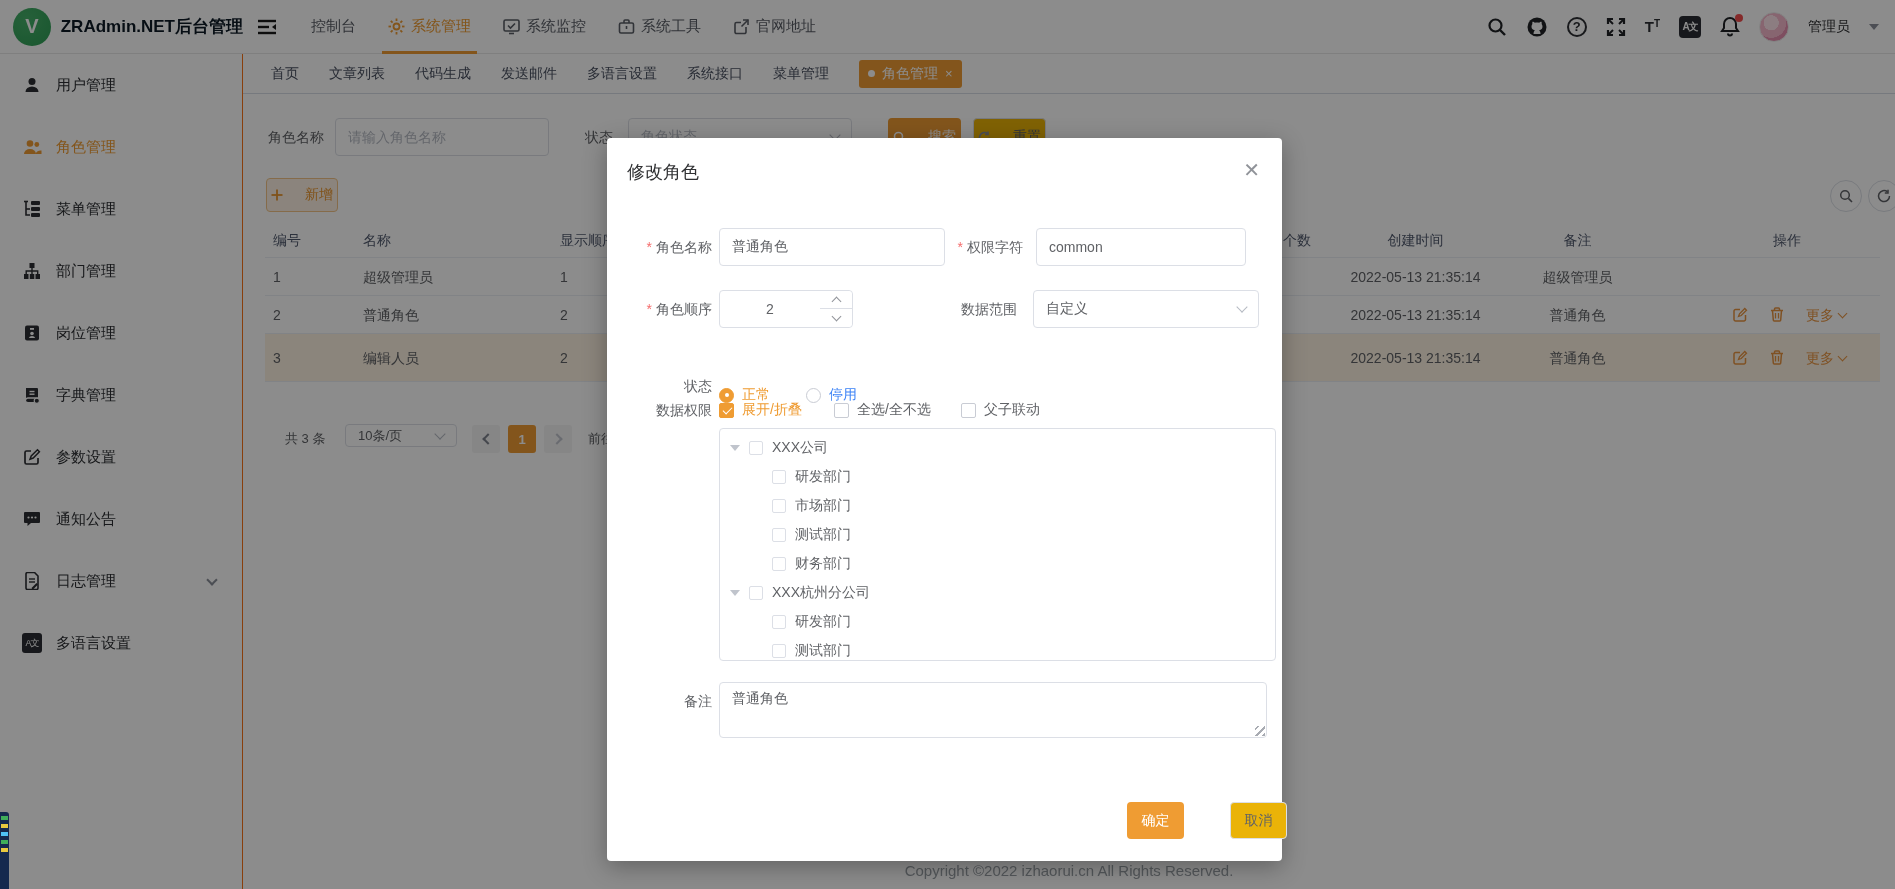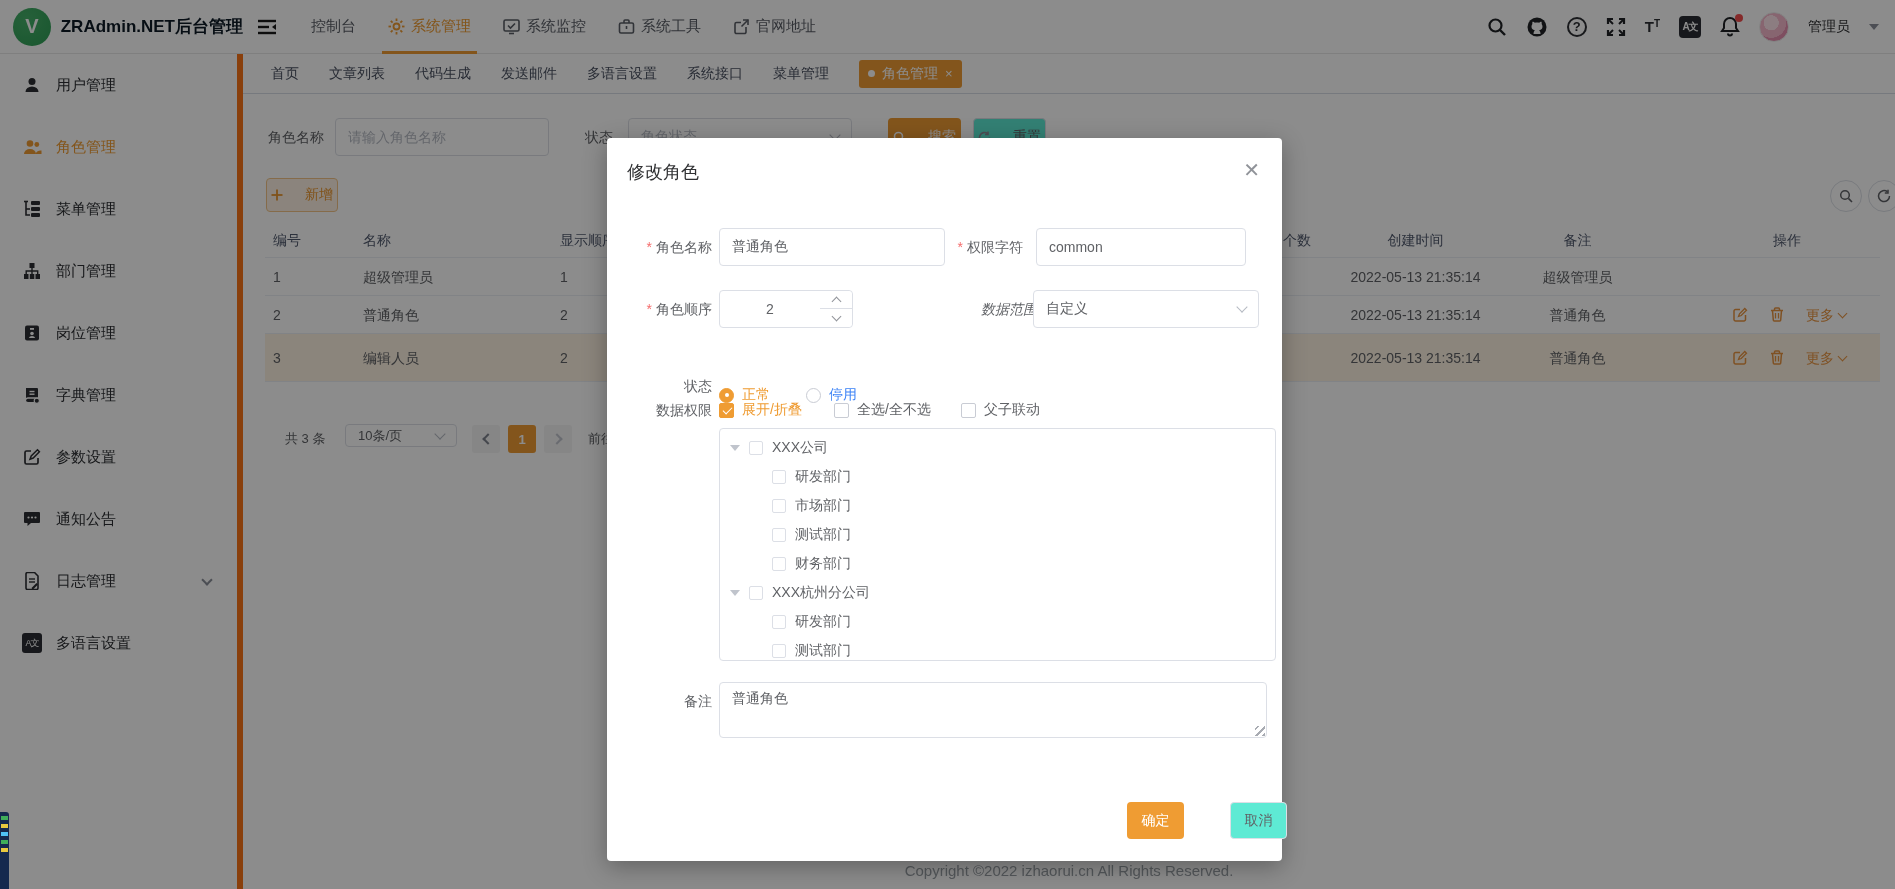--- a/index.html
+++ b/index.html
@@ -31,21 +31,21 @@
   .trans-sq { width:22px; height:22px; background:#2b2d33; border-radius:4px; color:#fff; font-size:12px; font-weight:bold;
     display:flex; align-items:center; justify-content:center; }
   .trans-sq::before { content:"A\6587"; letter-spacing:-1px; font-size:10px; }
   .bell-wrap { position:relative; }
   .bell-dot { position:absolute; top:-2px; right:-3px; width:8px; height:8px; background:#f24e4e; border-radius:50%; }
   .avatar { width:30px; height:30px; border-radius:50%;
     background:radial-gradient(circle at 40% 35%, #ffe3ec 0 30%, #f6b9cd 31% 60%, #e58fb0 61% 100%); border:1px solid #eee; }
   .user-name { font-size:14px; color:#303133; }
   .caret-down { width:0; height:0; border-left:5px solid transparent; border-right:5px solid transparent; border-top:6px solid #8a8f99; }
   
-  .sidebar { position:absolute; left:0; top:54px; bottom:0; width:243px; background:#fff; border-right:6px solid #f97316; z-index:5; }
+  .sidebar { position:absolute; left:0; top:54px; bottom:0; width:243px; background:#fff; border-right:1px solid #f97316; z-index:5; }
   .side-item { position:relative; height:62px; display:flex; align-items:center; gap:14px; padding-left:22px;
     color:#2d2f33; font-size:15px; cursor:pointer; }
   .side-item.active { color:#ef9c33; }
   .side-item .s-ic { width:20px; height:20px; display:flex; align-items:center; justify-content:center; }
   .side-chevron { position:absolute; right:26px; width:8px; height:8px; border-right:2px solid #8a8f99; border-bottom:2px solid #8a8f99;
     transform:rotate(45deg); margin-top:-3px; }
   .lang-sq { width:20px; height:20px; background:#2b2d33; border-radius:3px; color:#fff;
     display:flex; align-items:center; justify-content:center; }
   .lang-sq::before { content:"A\6587"; font-size:9px; letter-spacing:-1px; }
   
@@ -62,21 +62,21 @@
   .flt-input::placeholder { color:#b6bac3; }
   .fake-select { position:absolute; height:38px; border:1px solid #dcdfe6; border-radius:4px; background:#fff;
     display:flex; align-items:center; padding:0 12px; font-size:14px; cursor:pointer; }
   .fake-select .ph { color:#b6bac3; }
   .fake-select .val { color:#606266; }
   .sel-arrow { margin-left:auto; width:8px; height:8px; border-right:1.5px solid #b6bac3; border-bottom:1.5px solid #b6bac3;
     transform:rotate(45deg); margin-top:-4px; }
   .btn { display:flex; align-items:center; justify-content:center; gap:22px; border-radius:4px; font-size:14px;
     cursor:pointer; border:1px solid transparent; font-family:inherit; }
   .btn-primary { background:#ef9c33; color:#fff; }
-  .btn-plainwhite { background:#5eead4; color:#606266; border-color:#dcdfe6; }
+  .btn-plainwhite { background:#eab308; color:#606266; border-color:#dcdfe6; }
   .btn-plainorange { background:#fdf1e3; color:#e9952f; border-color:#f2c488; }
   .search-btn { position:absolute; left:888px; top:118px; width:73px; height:38px; }
   .reset-btn  { position:absolute; left:973px; top:118px; width:73px; height:38px; }
   .add-btn    { position:absolute; left:266px; top:178px; width:72px; height:34px; }
   .circle-btn { position:absolute; top:180px; width:32px; height:32px; border-radius:50%; border:1px solid #dcdfe6;
     background:#fff; color:#606266; display:flex; align-items:center; justify-content:center; cursor:pointer; }
   
   .tbl-row { position:absolute; left:265px; width:1615px; border-bottom:1px solid #ebeef5; font-size:14px; color:#606266; }
   .tbl-head { top:222px; height:36px; line-height:36px; color:#515a6e; }
   .r1 { top:258px; height:38px; line-height:38px; }
@@ -556,21 +556,21 @@
       <input value="2" style="">
       <div class="num-ctl">
         <div class="num-up">
             <span class="chev-up"></span>
           </div>
         <div class="num-down">
             <span class="chev-dn"></span>
           </div>
       </div>
     </div>
-    <span class="dlg-label" style="left:325px;top:152px;font-style:italic;">数据范围</span>
+    <span class="dlg-label" style="left:305px;top:152px;">数据范围</span>
     <div class="fake-select" style="left:426px;top:152px;width:226px;align-items:center;">
       <span class="val">自定义</span>
       <span class="sel-arrow"></span>
     </div>
 
     <span class="dlg-label" style="left:0;top:233px;line-height:30px;">状态</span>
     <div class="radio-row">
       <span class="radio-item">
         <span class="radio-dot radio-on"></span>
         <span class="radio-lbl-on">正常</span>

